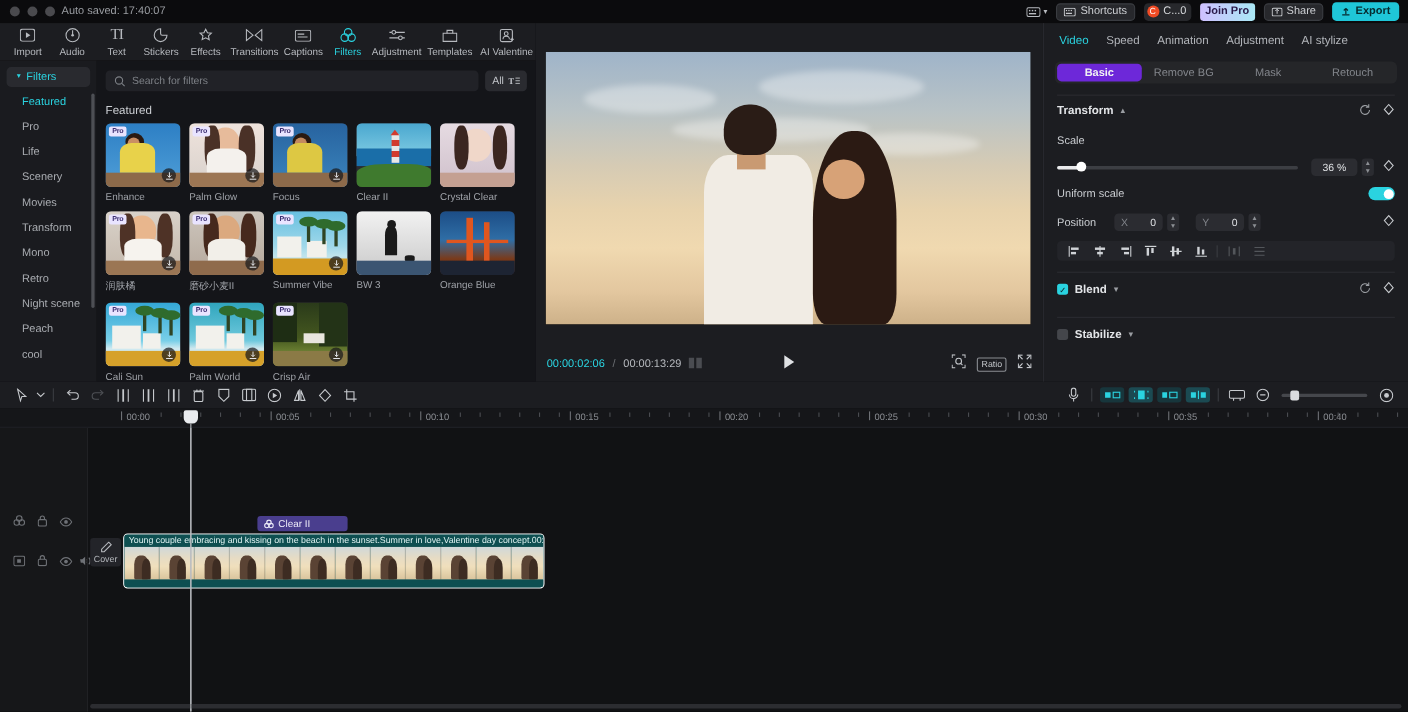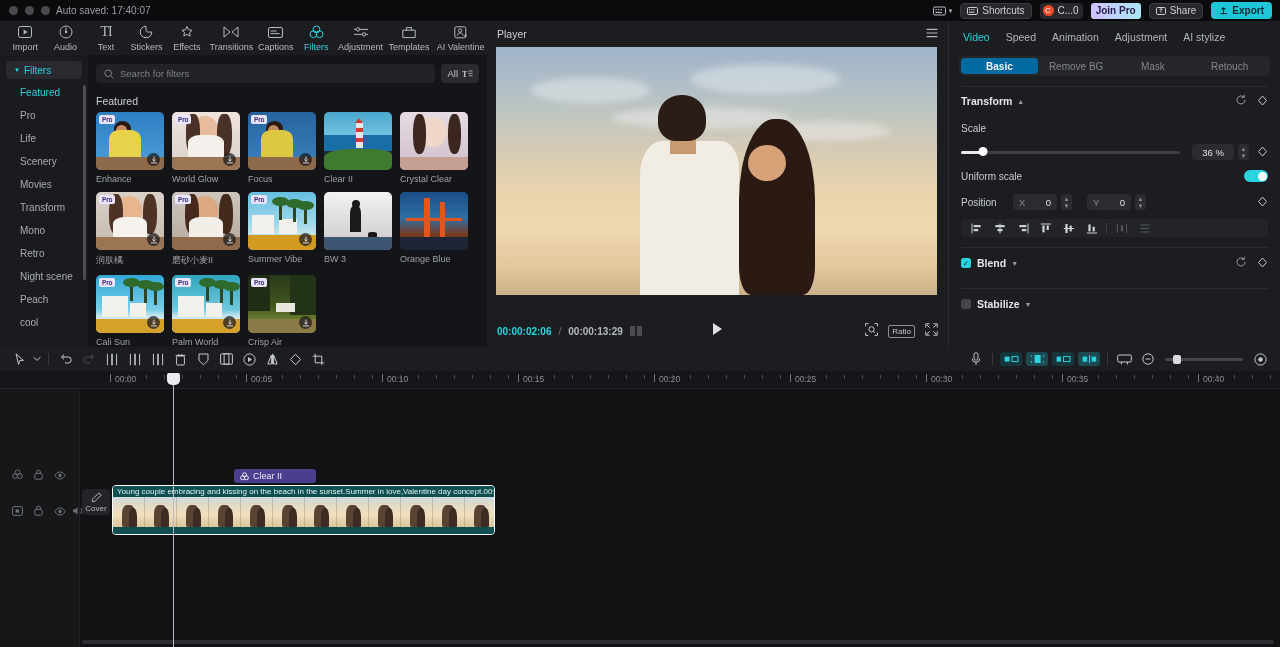--- a/index.html
+++ b/index.html
@@ -165,21 +165,21 @@
     background: #2a1c16; border-radius: 48% 48% 38% 38%; }
   .fig.woman { right: 2%; width: 46%; height: 86%; }
   .fig.woman .hair { position: absolute; bottom: 0; left: 8%; width: 84%; height: 96%;
     background: #2b1a13; border-radius: 46% 46% 16% 16%; }
   .fig.woman .face { position: absolute; bottom: 62%; left: 18%; width: 42%; height: 20%;
     background: #d7a277; border-radius: 50%; }
   .player-ctl {
     position: absolute; left: 0; bottom: 0; width: 461px; height: 32px;
     display: flex; align-items: center; padding: 0 10px; gap: 7px;
   }
-  .tcode { font-size: 10px; color: #2ad3e0; font-variant-numeric: tabular-nums; font-weight: bold; }
+  .tcode { font-size: 10px; color: #2ad3e0; font-variant-numeric: tabular-nums; }
   .tcode.total { color: #b6b9be; }
   .tsep { color: #6c6f74; font-size: 10px; }
   .playbtn { position: absolute; left: 0; right: 0; display: flex; justify-content: center;
     pointer-events: none; }
   .pc-right { margin-left: auto; display: flex; align-items: center; gap: 10px; }
   .ratio-box { border: 1px solid #8a8d92; border-radius: 2px; padding: 0 3px;
     font-size: 8px; color: #c4c7cb; line-height: 11px; }
 
   
   .right {
@@ -188,21 +188,21 @@
   }
   .rtabs { height: 32px; display: flex; align-items: center; gap: 16px; padding: 0 14px;
     font-size: 10.5px; color: #b2b5ba; }
   .rtabs .t.active { color: #2ad3e0; }
   .seg {
     margin: 3px 10px 0 10px; height: 20px; border-radius: 5px; background: #252629;
     display: flex; align-items: center; padding: 2px;
   }
   .seg .s { flex: 1; height: 16px; border-radius: 4px; display: flex; align-items: center;
     justify-content: center; font-size: 10px; color: #83868c; }
-  .seg .s.active { background: #0369a1; color: #f0f1f3; font-weight: bold; }
+  .seg .s.active { background: #6d28d9; color: #f0f1f3; font-weight: bold; }
   .divider { height: 1px; background: #2b2c31; margin: 10px 12px 0 12px; }
   .row { display: flex; align-items: center; padding: 0 12px; height: 26px; font-size: 10px;
     color: #c9ccd0; }
   .sec-hd { font-size: 10.5px; color: #e3e5e8; font-weight: bold; }
   .row .sp { margin-left: auto; display: flex; align-items: center; gap: 10px; }
   .icon-mini { color: #9a9da2; }
   .slider { flex: 1; height: 3px; border-radius: 2px; background: #3c3e43; position: relative;
     margin-right: 12px; }
   .slider .fill { position: absolute; left: 0; top: 0; height: 3px; width: 10%;
     background: #e9eaec; border-radius: 2px; }
@@ -561,21 +561,21 @@
             <div class="strip-bottom" style="background:#9c7654"></div>
           </div>
           <div class="badge">Pro</div>
           <div class="dl">
             <svg width="8" height="8" viewBox="0 0 8 8">
                 <path d="M4 0.6v4.6M4 5.2L2.3 3.5M4 5.2L5.7 3.5" stroke="#e7e9ec" fill="none" stroke-width="0.9"></path>
                 <path d="M1 6.9h6" stroke="#e7e9ec" stroke-width="0.9"></path>
               </svg>
           </div>
         </div>
-        <div class="cellname">World Glow</div>
+        <div class="cellname">Palm Glow</div>
       </div>
 
       <div class="cell">
         <div class="thumb">
           <div class="art-person">
             <div class="bg" style="background:linear-gradient(#27639f,#3b84bd)"></div>
             <div style="position:absolute;left:18px;top:9px;width:17px;height:16px;border-radius:50%;background:#2a1a12"></div>
             <div style="position:absolute;left:20px;top:13px;width:11px;height:11px;border-radius:50%;background:#c38a60"></div>
             <div style="position:absolute;left:13px;bottom:13px;width:32px;height:27px;border-radius:32% 32% 0 0;background:#ddc843"></div>
             <div class="strip-bottom" style="background:#8d6a4a"></div>
@@ -753,28 +753,20 @@
                 <path d="M1 6.9h6" stroke="#e7e9ec" stroke-width="0.9"></path>
               </svg>
           </div>
         </div>
         <div class="cellname">Crisp Air</div>
       </div>
     </div>
   </div>
 
   <div class="player">
-    <div class="player-head">
-      <span>Player</span>
-      <span class="menu">
-        <svg width="12" height="10" viewBox="0 0 12 10">
-          <path d="M0.6 1.4h10.8M0.6 5h10.8M0.6 8.6h10.8" stroke="#b6b9be" stroke-width="1.1"></path>
-        </svg>
-      </span>
-    </div>
 
     <div class="stage">
       <div class="sunset"></div>
       <div class="cloud" style="left:8%;top:12%;width:120px;height:26px"></div>
       <div class="cloud" style="left:44%;top:7%;width:150px;height:30px"></div>
       <div class="cloud" style="left:26%;top:24%;width:180px;height:22px"></div>
       <div class="cloud" style="left:60%;top:30%;width:130px;height:20px"></div>
       <div class="couple">
         <div class="fig man">
           <div class="torso"></div>

